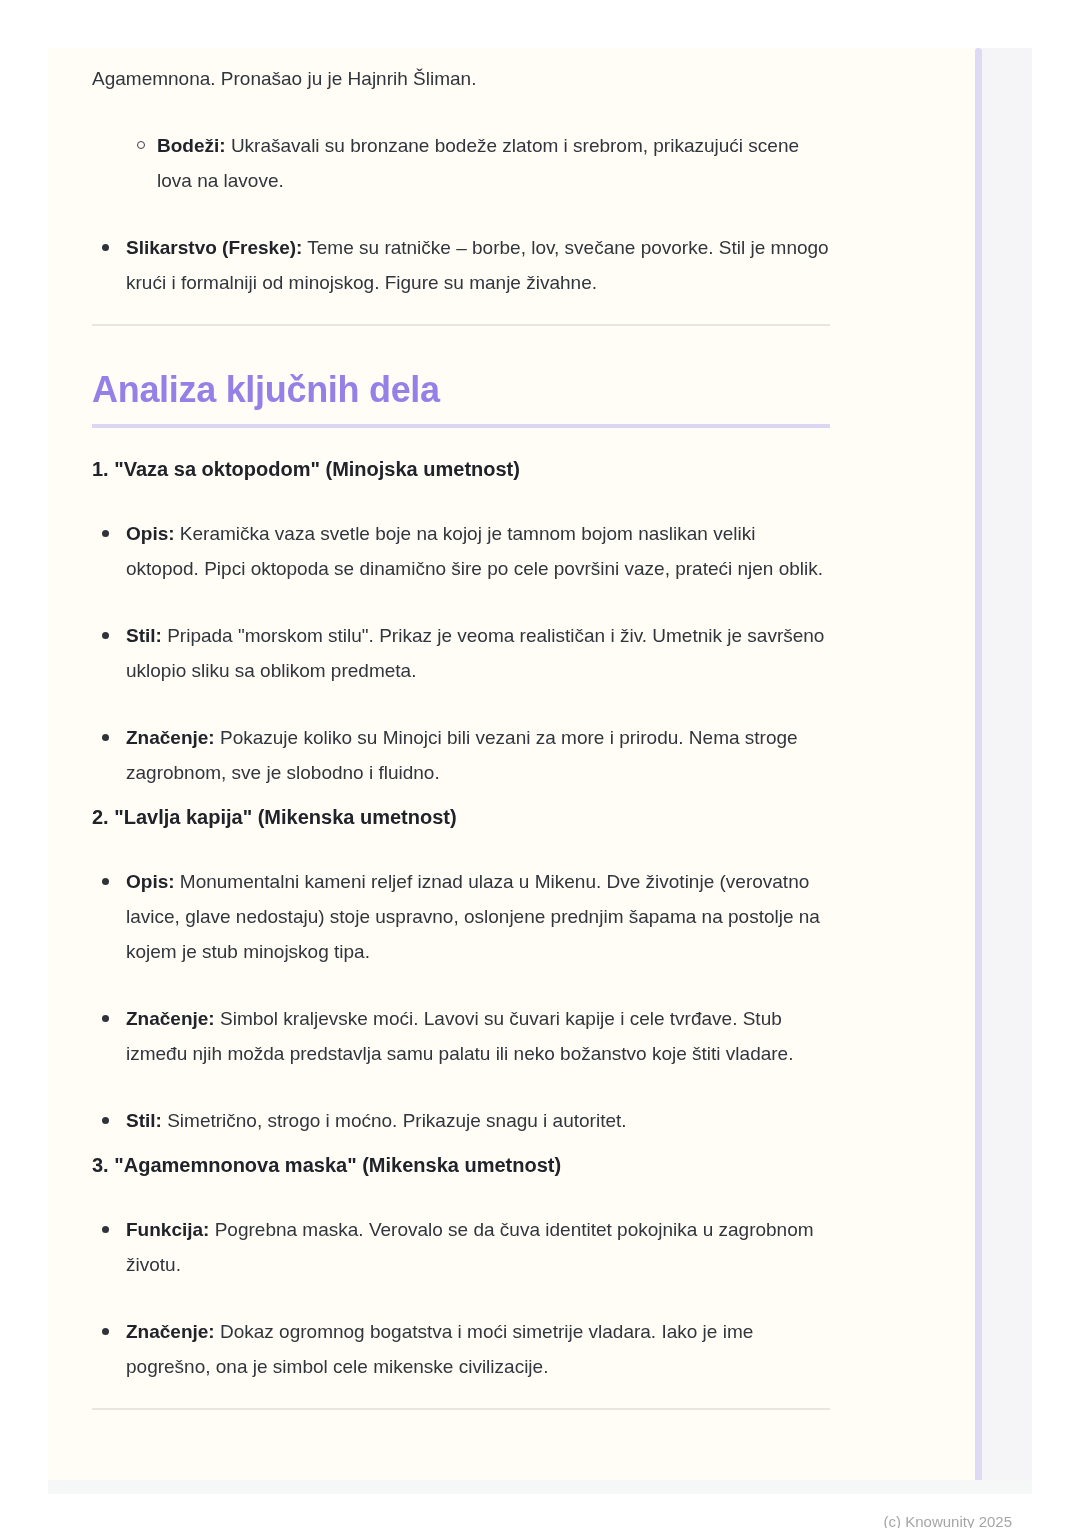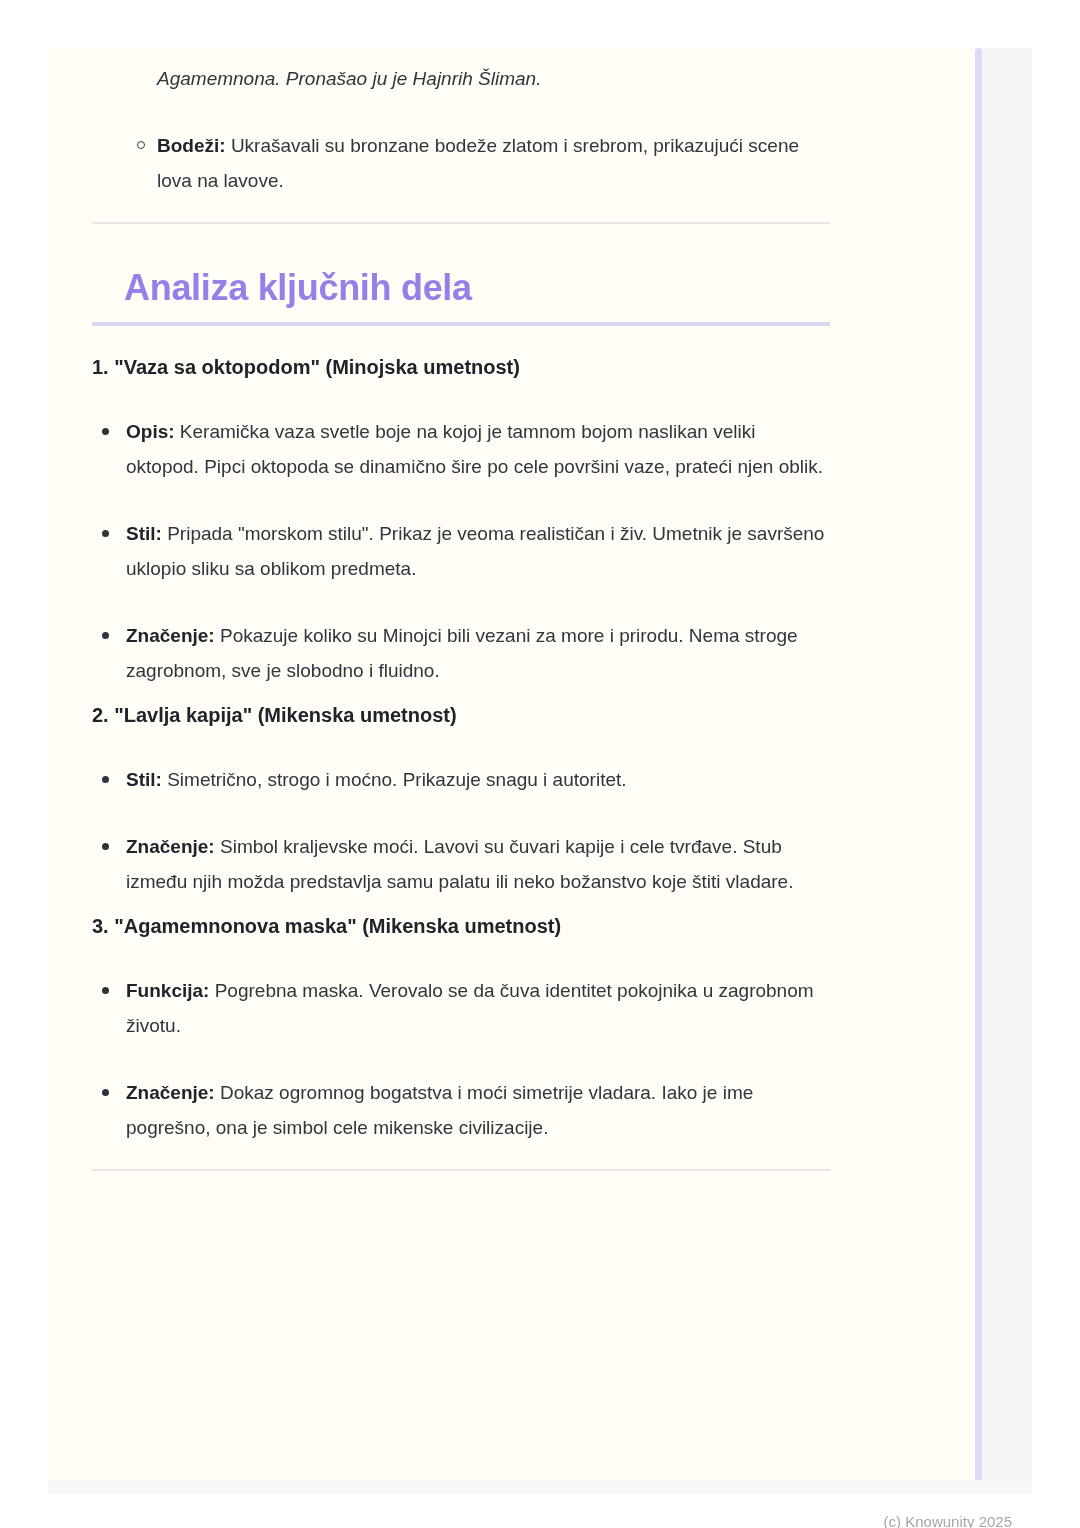--- a/index.html
+++ b/index.html
@@ -49,21 +49,21 @@
     position: relative;
     padding: 13px 146px 0 44px;
     color: var(--text);
   }
   .content p, .content li {
     font-size: 19px;
     line-height: 35px;
     color: var(--text);
   }
   .lbl { font-weight: 700; color: var(--text-bold); }
-  .continuation { margin-left: 65px; margin-bottom: 6px; font-style: italic; }
+  .continuation { margin-bottom: 6px; }
   ul { list-style: none; }
   li { position: relative; margin-bottom: 8px; margin-top: 32px; }
   .intro-sub li { padding-left: 65px; margin-bottom: 18px; }
   .intro-sub li .marker {
     position: absolute; left: 45px; top: 13px;
     width: 8px; height: 8px;
     border: 1.6px solid #3a3e45; border-radius: 50%;
     background: transparent;
   }
   .top-level li { padding-left: 34px; }
@@ -79,21 +79,20 @@
     height: 2px; background: var(--rule);
     margin-top: 24px;
     border: none;
   }
   h2.section-title {
     margin-top: 42px;
     font-size: 36px; line-height: 44px;
     font-weight: 700;
     letter-spacing: -0.3px;
     color: var(--accent);
-    margin-left: 32px;
   }
   .section-underline {
     height: 4px; background: var(--accent-light);
     margin-top: 12px;
   }
   h3.work-heading {
     margin-top: 12px;
     font-size: 20px; line-height: 30px;
     font-weight: 700;
     color: var(--text-bold);
@@ -118,20 +117,27 @@
     <p class="continuation">Agamemnona. Pronašao ju je Hajnrih Šliman.</p>
 
     <ul class="intro-sub">
       <li>
         <span class="marker"></span>
         <span class="lbl">Bodeži:</span>
         <span>Ukrašavali su bronzane bodeže zlatom i srebrom, prikazujući scene lova na lavove.</span>
       </li>
     </ul>
 
+    <ul class="top-level">
+      <li>
+        <span class="marker"></span>
+        <span class="lbl">Slikarstvo (Freske):</span>
+        <span>Teme su ratničke – borbe, lov, svečane povorke. Stil je mnogo krući i formalniji od minojskog. Figure su manje živahne.</span>
+      </li>
+    </ul>
 
     <div class="rule"></div>
 
     <h2 class="section-title">Analiza ključnih dela</h2>
     <div class="section-underline"></div>
 
     <h3 class="work-heading first">1. "Vaza sa oktopodom" (Minojska umetnost)</h3>
     <ul class="points">
       <li>
         <span class="marker"></span>
@@ -147,27 +153,32 @@
         <span class="marker"></span>
         <span class="lbl">Značenje:</span>
         <span>Pokazuje koliko su Minojci bili vezani za more i prirodu. Nema stroge zagrobnom, sve je slobodno i fluidno.</span>
       </li>
     </ul>
 
     <h3 class="work-heading">2. "Lavlja kapija" (Mikenska umetnost)</h3>
     <ul class="points">
       <li>
         <span class="marker"></span>
+        <span class="lbl">Opis:</span>
+        <span>Monumentalni kameni reljef iznad ulaza u Mikenu. Dve životinje (verovatno lavice, glave nedostaju) stoje uspravno, oslonjene prednjim šapama na postolje na kojem je stub minojskog tipa.</span>
+      </li>
+      <li>
+        <span class="marker"></span>
+        <span class="lbl">Značenje:</span>
+        <span>Simbol kraljevske moći. Lavovi su čuvari kapije i cele tvrđave. Stub između njih možda predstavlja samu palatu ili neko božanstvo koje štiti vladare.</span>
+      </li>
+      <li>
+        <span class="marker"></span>
         <span class="lbl">Stil:</span>
         <span>Simetrično, strogo i moćno. Prikazuje snagu i autoritet.</span>
-      </li>
-      <li>
-        <span class="marker"></span>
-        <span class="lbl">Značenje:</span>
-        <span>Simbol kraljevske moći. Lavovi su čuvari kapije i cele tvrđave. Stub između njih možda predstavlja samu palatu ili neko božanstvo koje štiti vladare.</span>
       </li>
     </ul>
 
     <h3 class="work-heading">3. "Agamemnonova maska" (Mikenska umetnost)</h3>
     <ul class="points">
       <li>
         <span class="marker"></span>
         <span class="lbl">Funkcija:</span>
         <span>Pogrebna maska. Verovalo se da čuva identitet pokojnika u zagrobnom životu.</span>
       </li>

